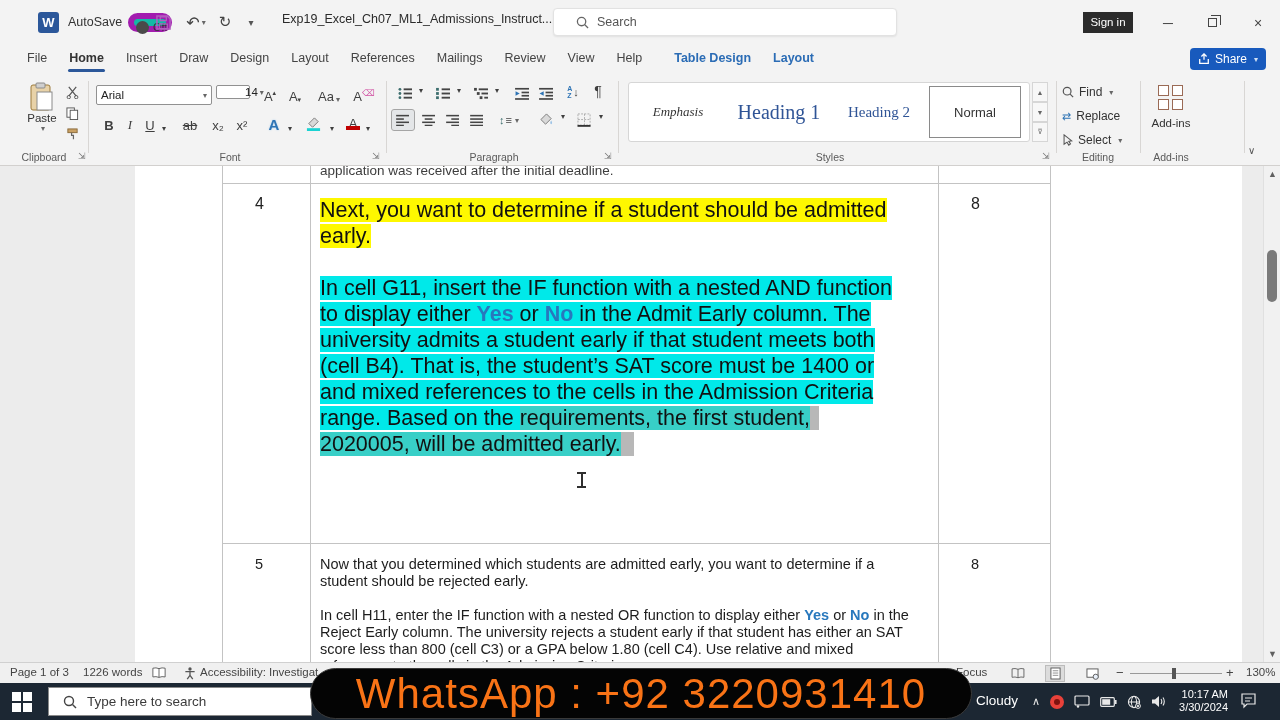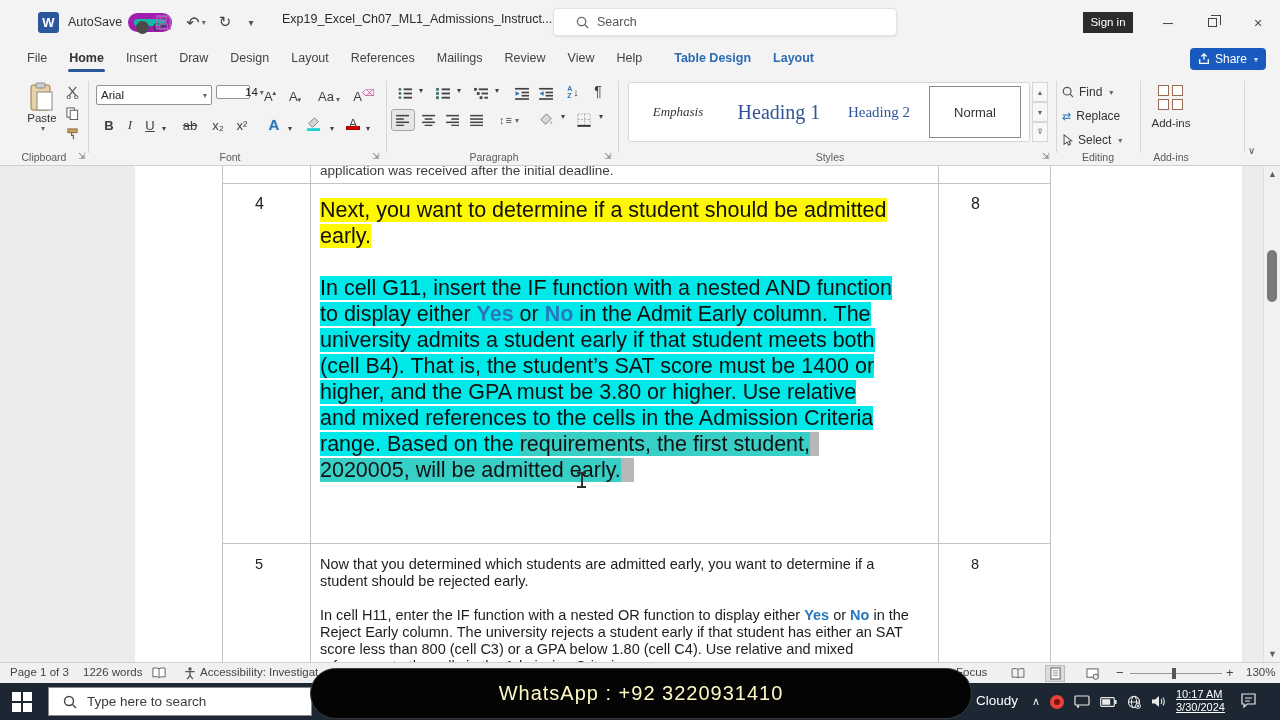--- a/index.html
+++ b/index.html
@@ -113,26 +113,26 @@
 
   
   .taskbar { position:absolute; left:0; top:683px; width:1280px; height:37px; background:#1c2733; }
   .start { position:absolute; left:12px; top:9px; width:20px; height:20px; display:grid; grid-template-columns:9px 9px; grid-template-rows:9px 9px; gap:1.5px; }
   .start span { background:#fdfdfd; }
   .tb-search { position:absolute; left:48px; top:4px; width:264px; height:29px; background:#fff; border:1px solid #8a8a8a; display:flex; align-items:center; gap:10px; padding-left:14px; font-size:13.5px; color:#3b3b3b; }
   .weather-txt { position:absolute; left:976px; top:10px; color:#fff; font-size:13.5px; }
   .tray { position:absolute; left:1032px; top:0; height:37px; display:flex; align-items:center; gap:10px; color:#e8e8e8; }
   .rec-dot { width:14px; height:14px; border-radius:50%; background:#e8413a; position:relative; }
   .rec-dot::after { content:""; position:absolute; left:4px; top:4px; width:6px; height:6px; border-radius:50%; background:#7e120f; }
-  .clock { position:absolute; left:1176px; top:5px; width:52px; color:#fff; font-size:11px; line-height:13px; text-align:left;text-decoration:underline; }
+  .clock { position:absolute; left:1176px; top:5px; width:52px; color:#fff; font-size:11px; line-height:13px; text-align:right; }
   .notif { position:absolute; left:1240px; top:10px; }
 
   
   .banner { position:absolute; left:310px; top:668px; width:662px; height:51px; background:#040404; border:1px solid #3a3a3a; border-radius:26px; z-index:50; display:flex; align-items:center; justify-content:center; }
-  .banner span { color:#fef9c3; font-size:20px; letter-spacing:1px; }
+  .banner span { color:#f97316; font-size:42px; letter-spacing:1px; }
 </style>
 </head>
 <body>
 
 <div class="titlebar">
   <div class="word-icon">W</div>
   <span class="autosave-label">AutoSave</span>
   <div class="toggle">
     <div class="knob"></div>
     <span class="tstate">Off</span>
@@ -444,21 +444,20 @@
     <div class="points" style="left:836px;top:29px;">8</div>
     <div class="p-lg" style="top:31px;">
         <div class="tl"><span class="seg-yel">Next, you want to determine if a student should be admitted</span></div>
         <div class="tl"><span class="seg-yel">early.</span></div>
       </div>
     <div class="p-lg" style="top:109px;">
         <div class="tl"><span class="seg-hl">In cell G11, insert the IF function with a nested AND function</span></div>
         <div class="tl"><span class="seg-hl">to display either </span><span class="seg-hlb">Yes</span><span class="seg-hl"> or </span><span class="seg-hlb">No</span><span class="seg-hl"> in the Admit Early column. The</span></div>
         <div class="tl"><span class="seg-hl">university admits a student early if that student meets both</span></div>
         <div class="tl"><span class="seg-hl">(cell B4). That is, the student’s SAT score must be 1400 or</span></div>
-        <div class="tl"><span class="seg-hl">higher, and the GPA must be 3.80 or higher. Use relative</span></div>
         <div class="tl"><span class="seg-hl">and mixed references to the cells in the Admission Criteria</span></div>
         <div class="tl"><span class="seg-hl">range. Based on the </span><span class="seg-sel">requirements, the first student,</span><span class="seg-tail8"></span></div>
         <div class="tl"><span class="seg-sel">2020005, will be admitted early.</span><span class="seg-tail14"></span></div>
       </div>
 
     <div class="stepnum" style="left:120px;top:390px;font-size:14.5px;">5</div>
     <div class="points" style="left:836px;top:390px;font-size:14.5px;">8</div>
     <div class="p-sm" style="top:390px;">
         <div class="tl"><span class="seg-plain">Now that you determined which students are admitted early, you want to determine if a</span></div>
         <div class="tl"><span class="seg-plain">student should be rejected early.</span></div>

